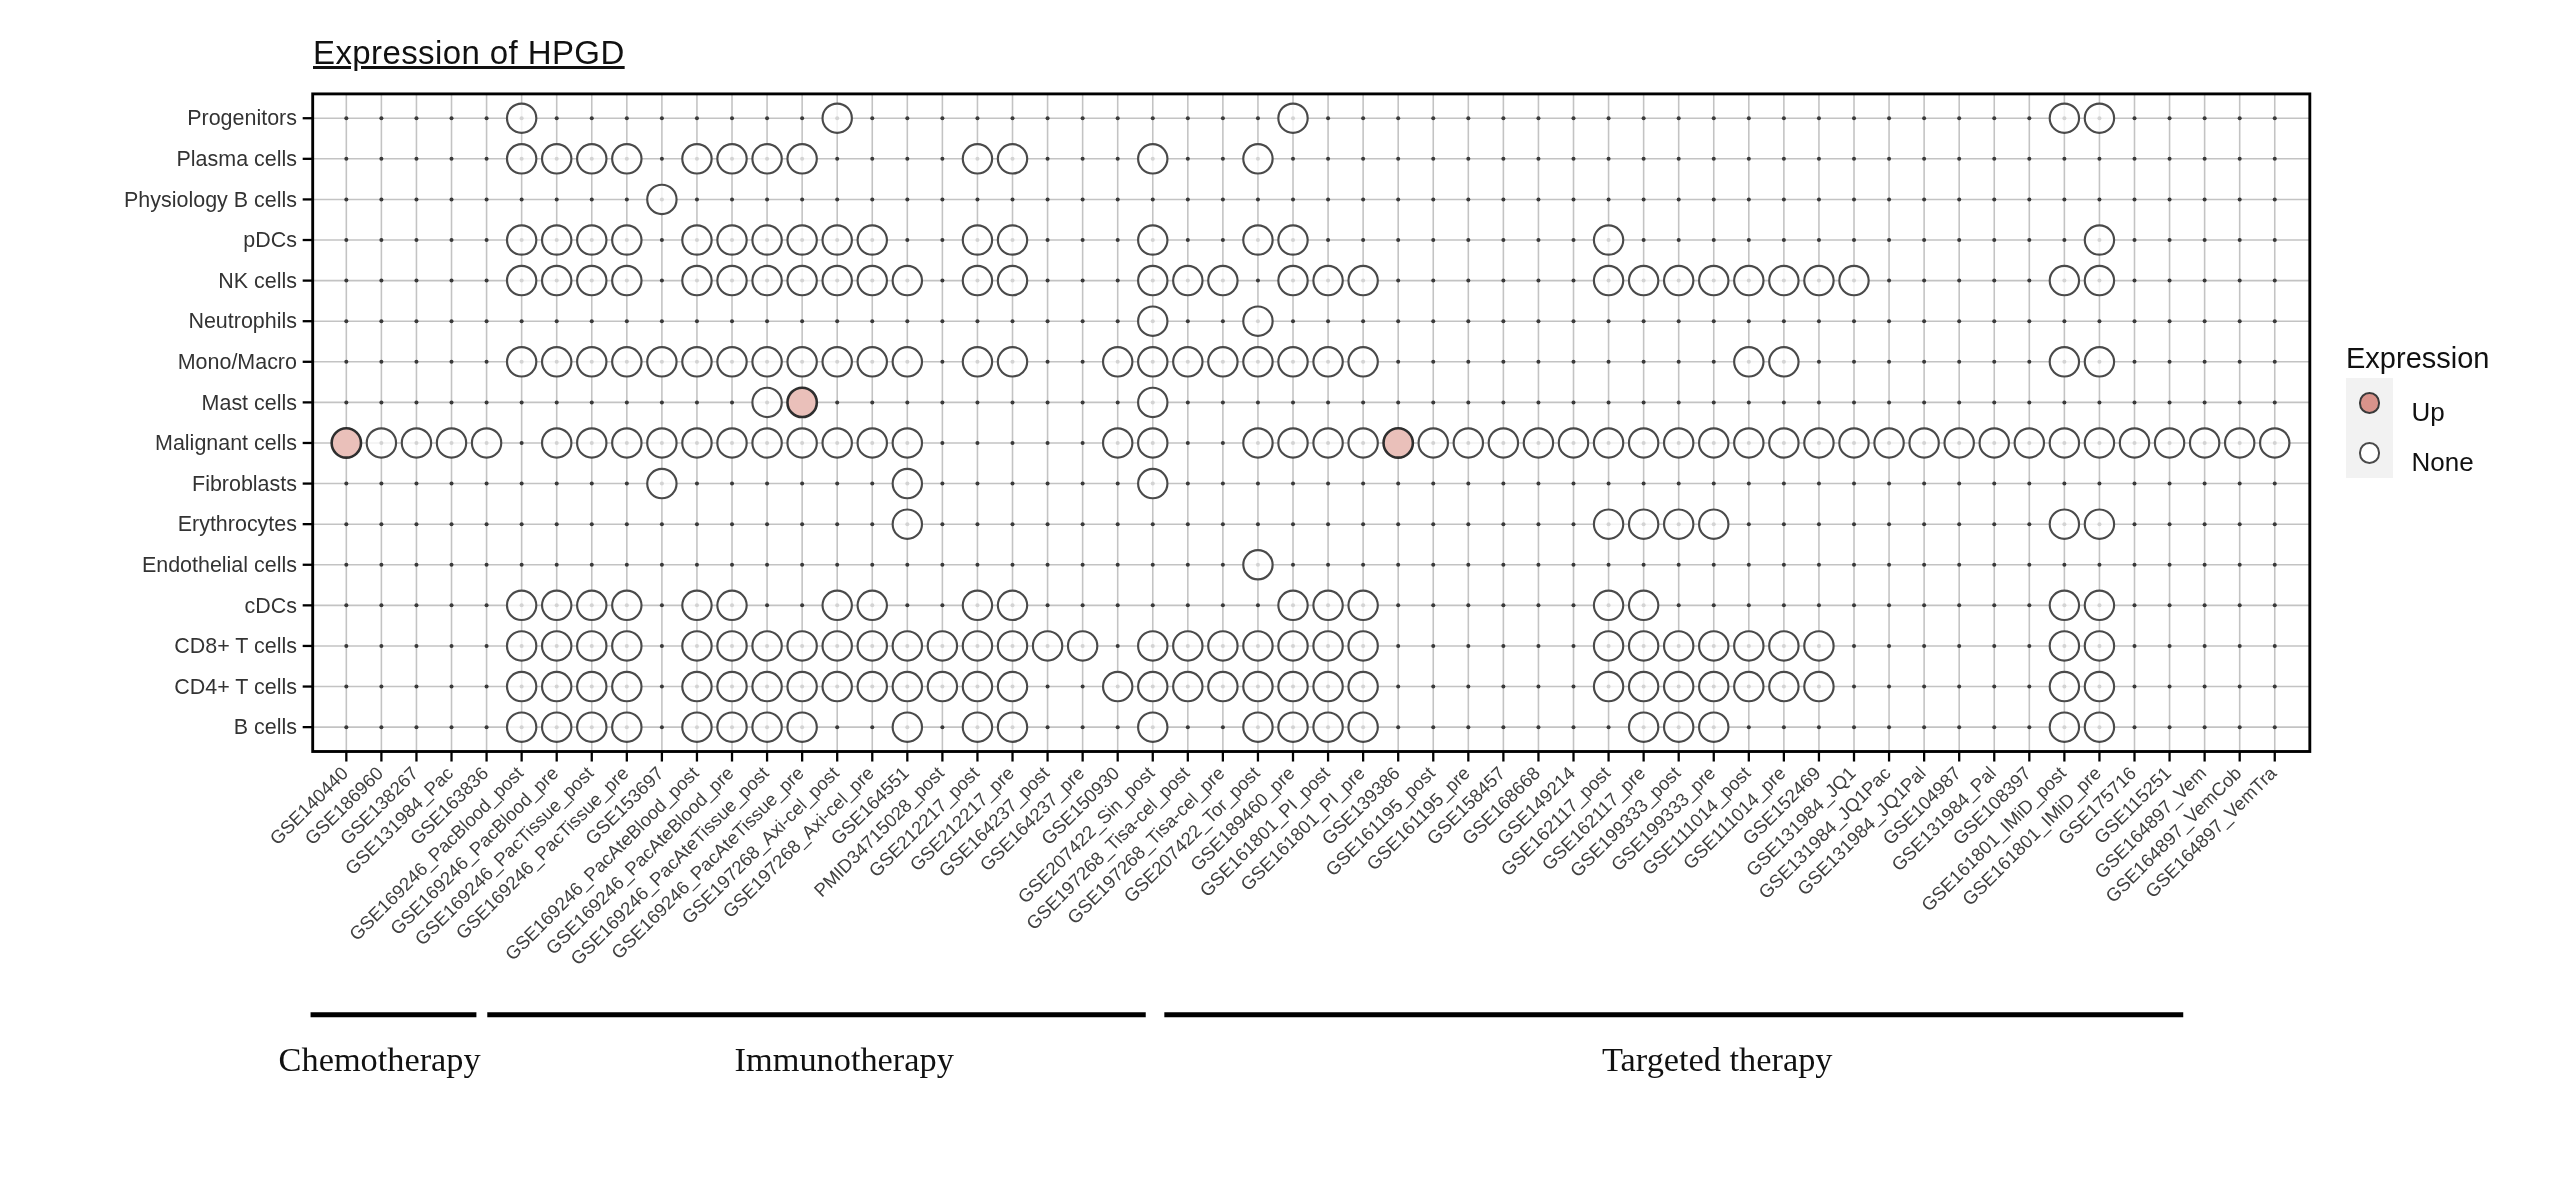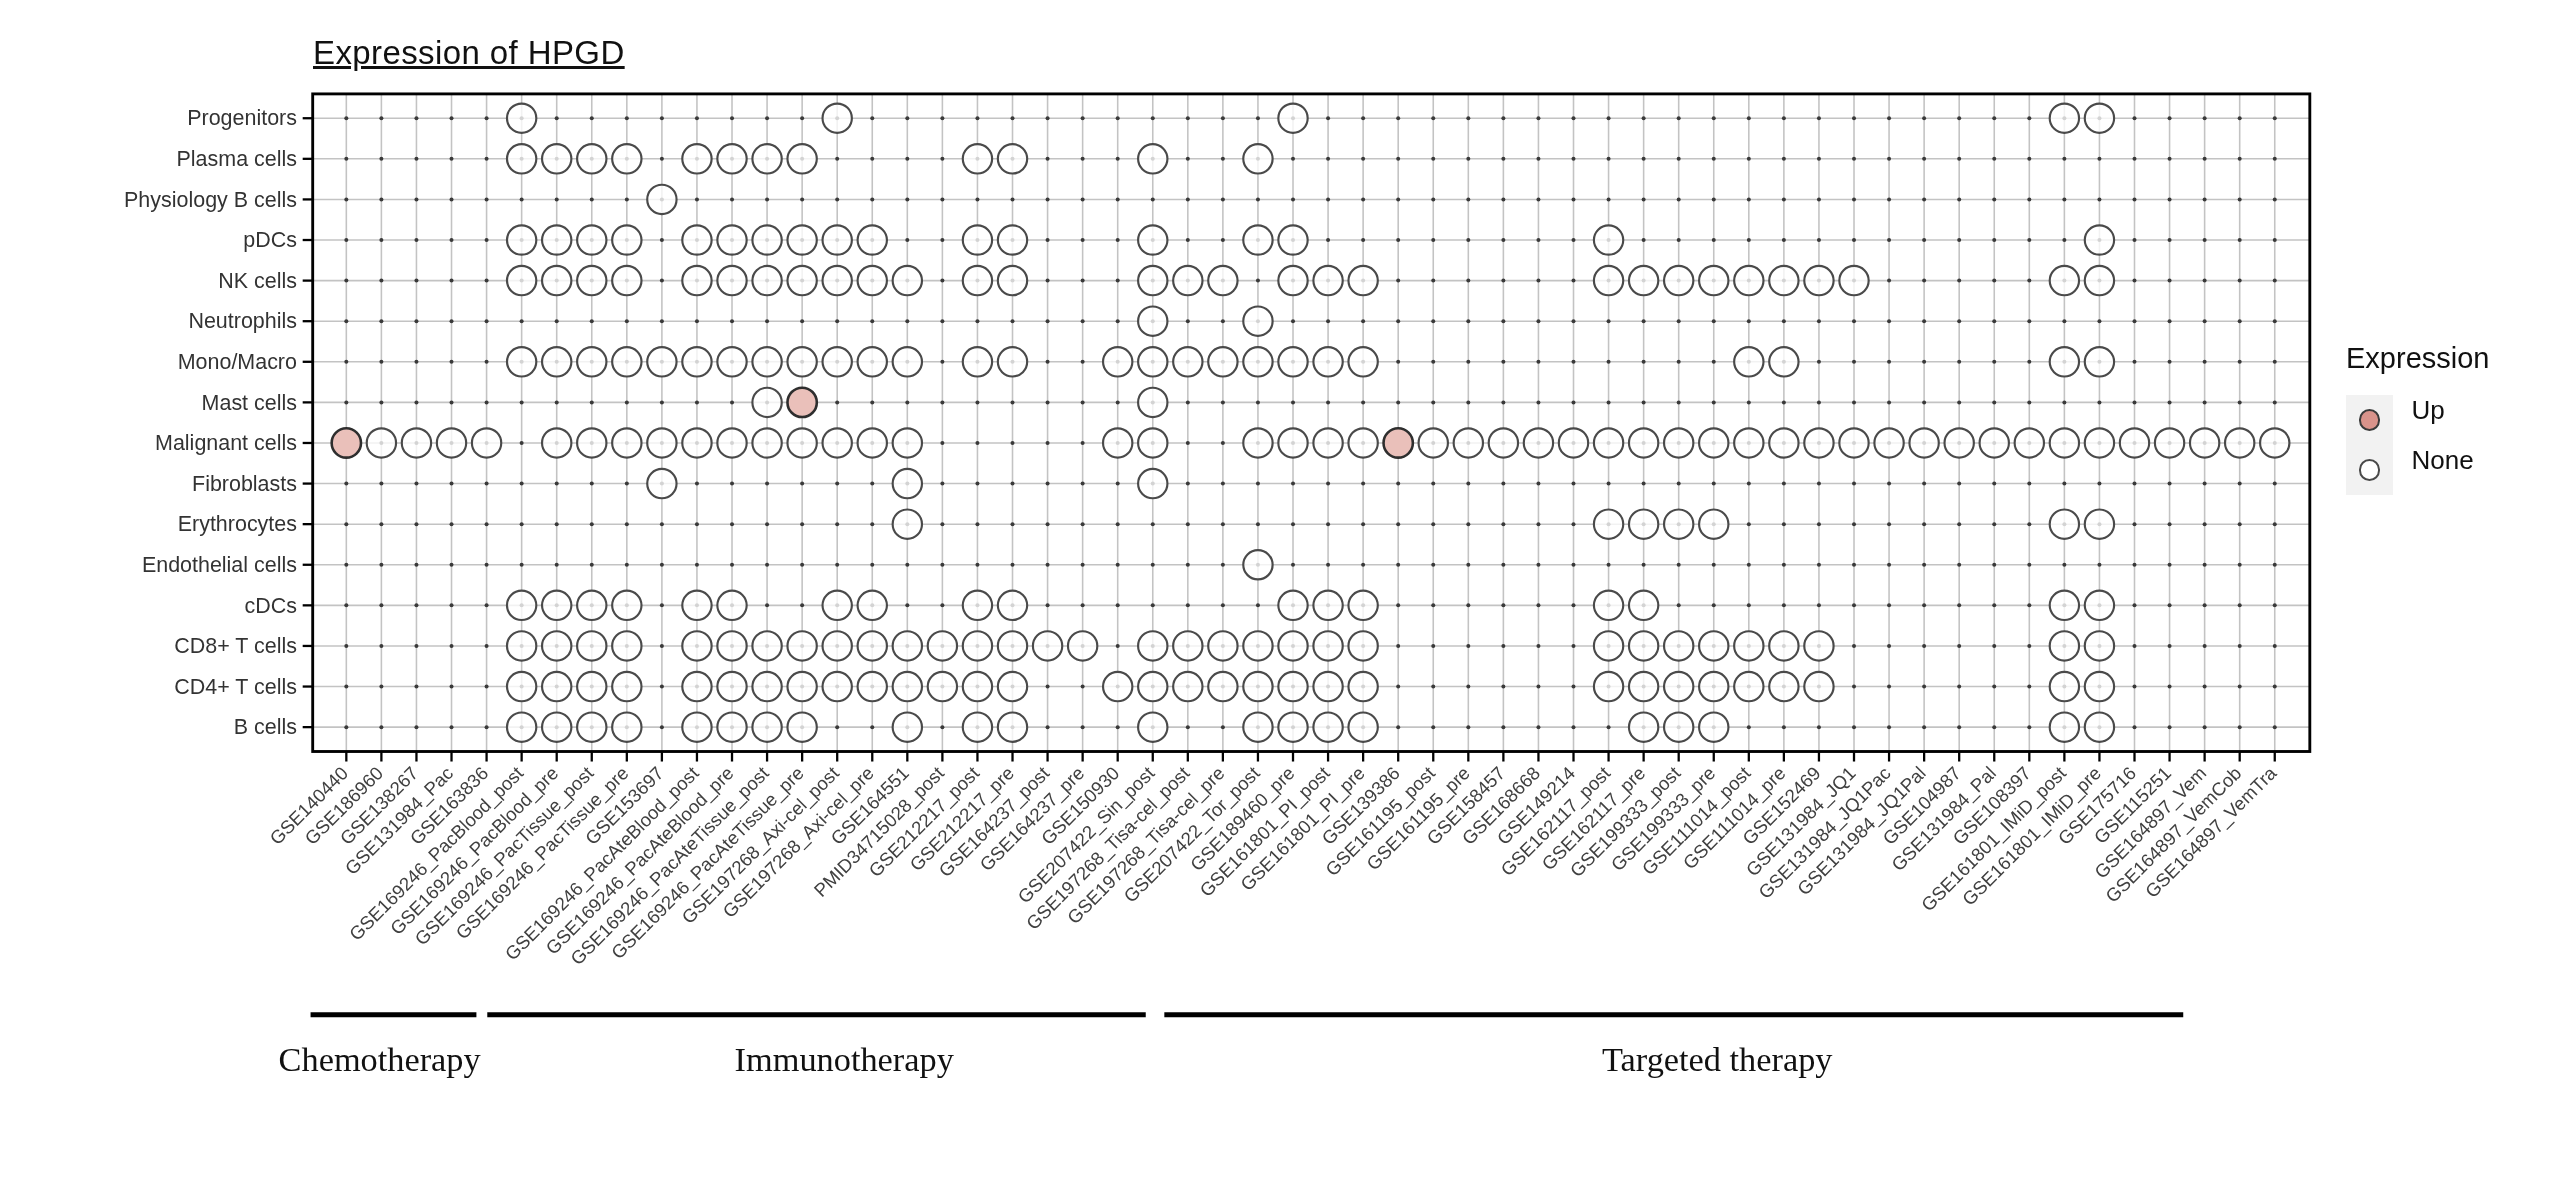--- a/index.html
+++ b/index.html
@@ -1,22 +1,22 @@
 <!DOCTYPE html>
 <html style="font-size:11.4px"><head>
 <meta charset="utf-8">
 <style>
   html,body{margin:0;padding:0;width:2576px;height:1181px;background:#ffffff;overflow:hidden;
             font-family:"Liberation Sans",sans-serif;}
   #stage{position:relative;width:2576px;height:1181px;}
   #chart-svg{position:absolute;left:0;top:0;}
   #chart-title{position:absolute;left:313px;top:34px;font-size:33px;color:#111;letter-spacing:0.4px;text-decoration:underline;}
   #legend{position:absolute;left:2346px;top:342px;}
-  #legend-title{font-size:29px;color:#111;margin-bottom:20px;}
-  .legend-item{display:flex;align-items:flex-start;margin:0;}
+  #legend-title{font-size:29px;color:#111;margin-bottom:3px;}
+  .legend-item{display:flex;align-items:flex-end;margin:0;}
   .legend-key{width:47px;height:50px;background:#F2F2F2;display:flex;align-items:center;justify-content:center;}
   .legend-dot{width:21.5px;height:21.5px;border-radius:50%;box-sizing:border-box;border:2.9px solid #4a4a4a;background:#fff;}
   .legend-dot.up{background:#D9938B;border-color:#3a3a3a;}
   .legend-label{font-size:26px;color:#111;margin-left:18.6px;}
 </style>
 </head>
 <body>
 
 <div id="stage">
   <svg id="chart-svg" width="2576" height="1181" viewBox="0 0 3600 1650">

